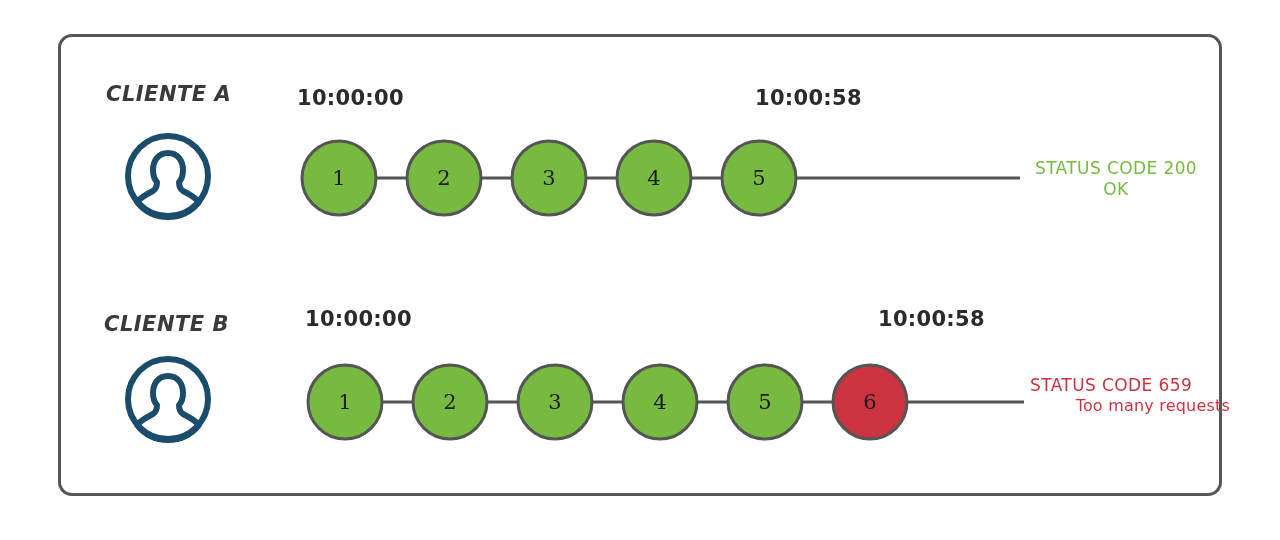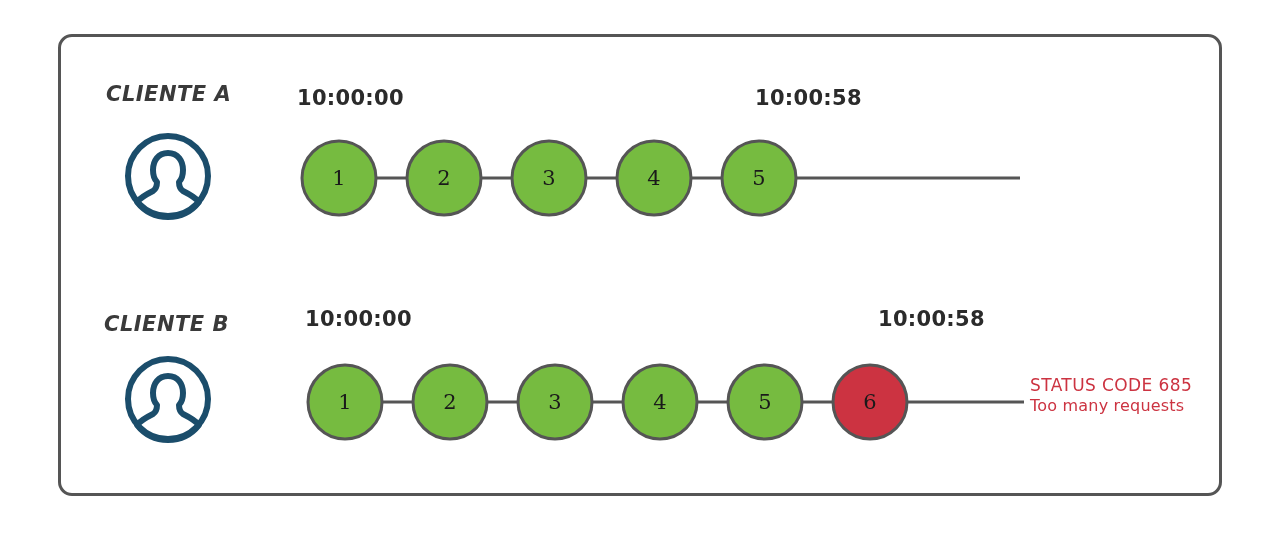--- a/index.html
+++ b/index.html
@@ -99,20 +99,21 @@
   }
   .status .status-line1 {
     font-size: 17px;
     letter-spacing: 0.4px;
     line-height: 1.25;
   }
   .status .status-line2 {
     font-size: 16px;
     letter-spacing: 0.2px;
     line-height: 1.25;
+    text-align: right;
   }
   .status.ok {
     text-align: center;
   }
   .status.err {
     text-align: left;
   }
 </style>
 </head>
 <body>
@@ -164,20 +165,22 @@
         <circle class="node-circle" cx="358" cy="42" r="37" fill="#76bb40"></circle>
         <text class="node-label" x="358" y="42">4</text>
       </g>
       <g>
         <circle class="node-circle" cx="463" cy="42" r="37" fill="#76bb40"></circle>
         <text class="node-label" x="463" y="42">5</text>
       </g>
     </svg>
 
     <div class="status ok" style="left:1028px; top:158px; width:176px; color:#76bb40;">
+      <div class="status-line1">STATUS CODE 200</div>
+      <div class="status-line1">OK</div>
     </div>
   </div>
 
   <div class="client-row">
 
     <div class="client-label" style="left:104px; top:312px;">CLIENTE B</div>
 
     <div class="avatar" style="left:123px; top:354px;">
       <svg width="90" height="90" viewBox="0 0 90 90" aria-hidden="true">
         <circle cx="45" cy="45" r="40" fill="none" stroke="#1b4d6b" stroke-width="6"></circle>
@@ -222,18 +225,18 @@
         <circle class="node-circle" cx="463" cy="42" r="37" fill="#76bb40"></circle>
         <text class="node-label" x="463" y="42">5</text>
       </g>
       <g>
         <circle class="node-circle" cx="568" cy="42" r="37" fill="#cc3341"></circle>
         <text class="node-label" x="568" y="42">6</text>
       </g>
     </svg>
 
     <div class="status err" style="left:1030px; top:375px; width:200px; color:#cc3341;">
-      <div class="status-line1">STATUS CODE 685</div>
+      <div class="status-line1">STATUS CODE 659</div>
       <div class="status-line2">Too many requests</div>
     </div>
   </div>
 
 </div>
 
 </body></html>

